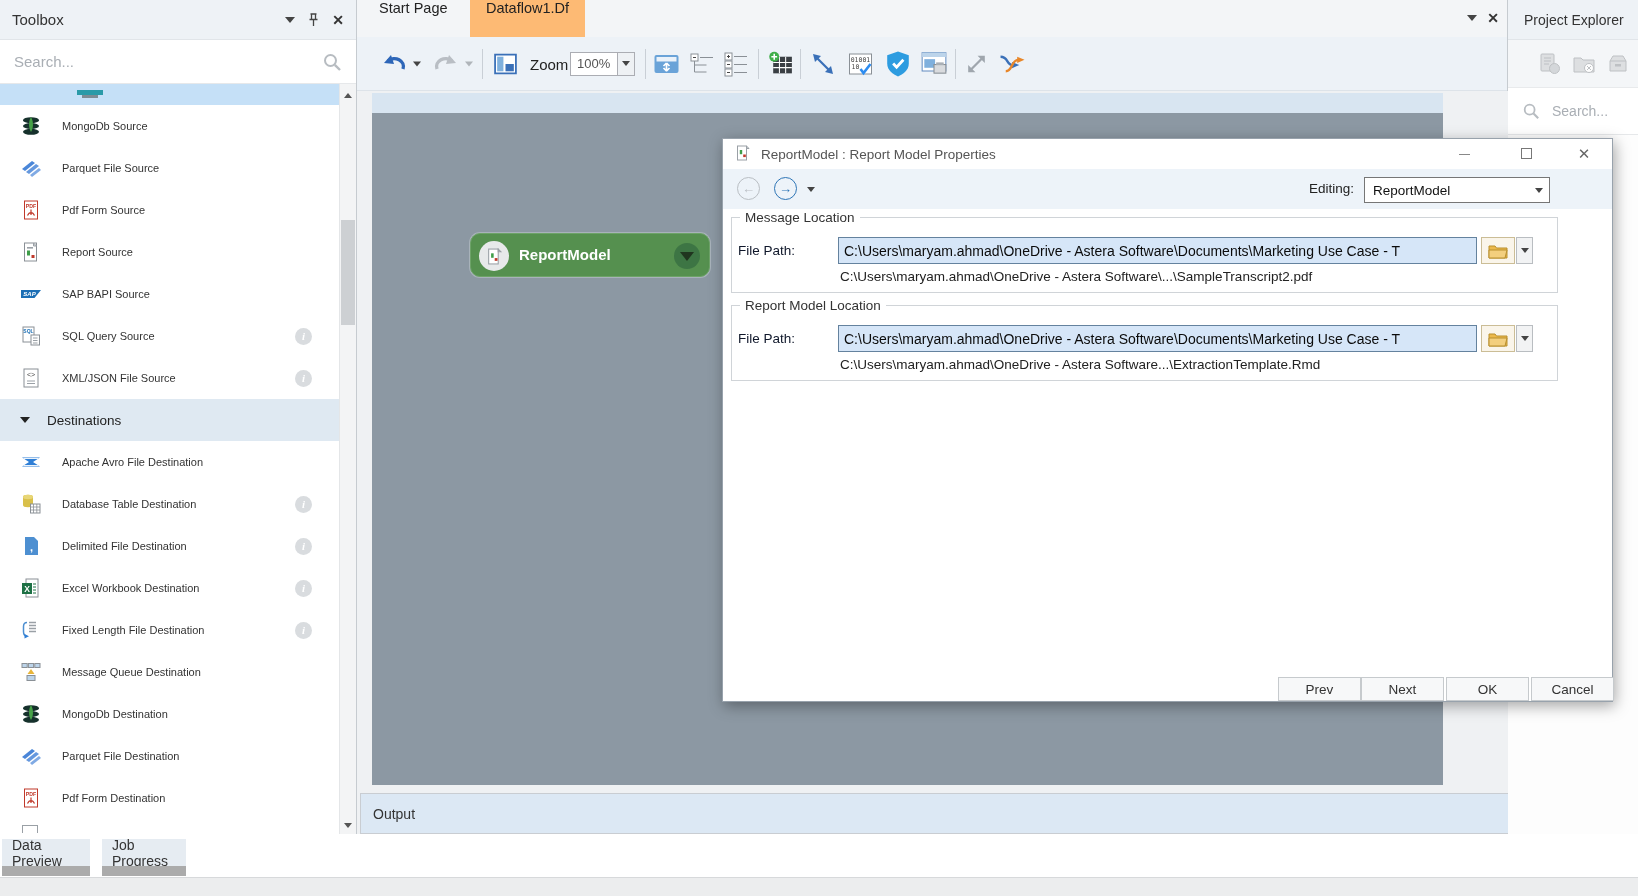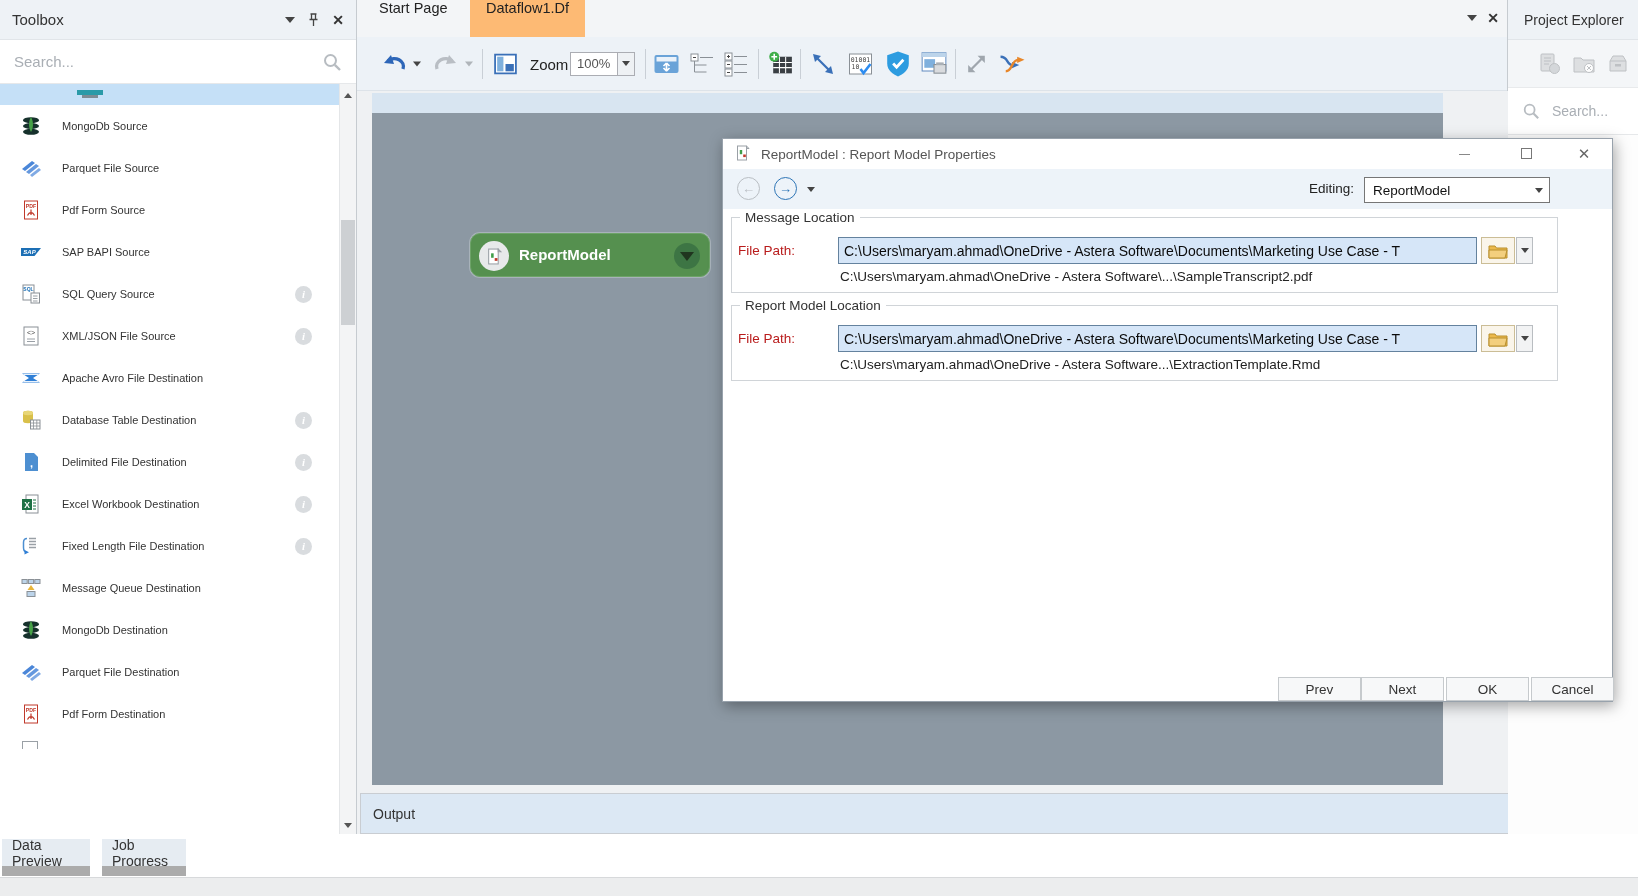--- a/index.html
+++ b/index.html
@@ -96,21 +96,21 @@
   .nav-circle { position:absolute; top:8px; width:23px; height:23px; border-radius:50%; display:flex; align-items:center; justify-content:center; font-size:13px; }
   .nav-back { left:14px; border:1.5px solid #b9bec3; color:#b9bec3; }
   .nav-fwd { left:51px; border:1.5px solid #2e75b6; color:#2e75b6; }
   .nav-caret { position:absolute; left:84px; top:18px; }
   .editing-label { position:absolute; left:586px; top:12px; font-size:13.5px; color:#222; }
   .editing-combo { position:absolute; left:641px; top:8px; width:186px; height:26px; background:#fff; border:1px solid #767676; display:flex; align-items:center; padding-left:8px; font-size:13.5px; color:#111; }
   .editing-combo .dd-caret { position:absolute; right:6px; }
   .group { position:absolute; left:8px; width:827px; height:76px; border:1px solid #d0d4d8; }
   .group.g1 { top:78px; } .group.g2 { top:166px;padding-left:47px; }
   .group .g-label { position:absolute; left:8px; top:-8px; background:#fff; padding:0 5px; font-size:13.5px; color:#333; }
-  .group .fp-label { position:absolute; left:6px; top:25px; font-size:13.5px; color:#b91c1c; }
+  .group .fp-label { position:absolute; left:6px; top:25px; font-size:13.5px; color:#0f172a; }
   .path-input { position:absolute; left:106px; top:19px; width:639px; height:27px; background:#d6e6f8; border:1px solid #64829e; font-size:14px; color:#0b0b0b; white-space:nowrap; overflow:hidden; display:flex; align-items:center; padding-left:5px; }
   .folder-btn { position:absolute; left:749px; top:19px; width:34px; height:27px; background:#faf5ea; border:1px solid #cbbd96; display:flex; align-items:center; justify-content:center; }
   .folder-dd { position:absolute; left:784px; top:19px; width:17px; height:27px; background:#f2f3f4; border:1px solid #b9bdc1; display:flex; align-items:center; justify-content:center; }
   .resolved { position:absolute; left:108px; top:51px; font-size:13.5px; color:#222; white-space:nowrap; }
   .dlg-btn { position:absolute; top:538px; width:83px; height:24px; background:#f7f8f9; border:1px solid #c6cacd; font-size:13.5px; color:#333; display:flex; align-items:center; justify-content:center; font-family:"Liberation Sans",sans-serif; }
   .btn-prev { left:555px; } .btn-next { left:638px; } .btn-ok { left:723px; } .btn-cancel { left:808px;text-align:right; }
 </style>
 </head>
 <body>
 
@@ -175,20 +175,32 @@
                 <rect x="4.5" y="2" width="13" height="18" fill="#fff" stroke="#c0392b"></rect>
                 <text x="11" y="8.5" font-size="5.2" fill="#c0392b" text-anchor="middle" font-weight="bold">PDF</text>
                 <path d="M7.5 16.5 c1.8-4 5.2-4 7 0 M11 10.5 v5.5" stroke="#c0392b" stroke-width="1.2" fill="none"></path>
               </svg>
             </span>
             <span class="t-label">Pdf Form Source</span>
           </div>
           <div class="trow">
             <span class="t-icon">
               <svg viewBox="0 0 22 22">
+                <rect x="4.5" y="2" width="12" height="18" fill="#fff" stroke="#8a9096"></rect>
+                <path d="M13.5 2 l3 3 h-3 z" fill="#d7dadd" stroke="#9aa0a6"></path>
+                <rect x="7" y="6" width="6" height="1.6" fill="#9aa0a6"></rect>
+                <rect x="7" y="9.5" width="3" height="5" fill="#3f9e49"></rect>
+                <rect x="11.5" y="14" width="3" height="3" fill="#c0392b"></rect>
+              </svg>
+            </span>
+            <span class="t-label">Report Source</span>
+          </div>
+          <div class="trow">
+            <span class="t-icon">
+              <svg viewBox="0 0 22 22">
                 <path d="M1 7 h20 l-6.5 8 H1 Z" fill="#1c6fb5"></path>
                 <text x="9.5" y="13.2" font-size="6" fill="#fff" text-anchor="middle" font-weight="bold" font-style="italic">SAP</text>
               </svg>
             </span>
             <span class="t-label">SAP BAPI Source</span>
           </div>
           <div class="trow">
             <span class="t-icon">
               <svg viewBox="0 0 22 22">
                 <rect x="3" y="2" width="11" height="15" fill="#fff" stroke="#8a9096"></rect>
@@ -205,20 +217,24 @@
               <svg viewBox="0 0 22 22">
                 <rect x="4" y="2" width="14" height="18" fill="#fff" stroke="#8a9096"></rect>
                 <text x="11" y="10" font-size="7" fill="#444" text-anchor="middle">&lt;&gt;</text>
                 <path d="M7 14 h8 M7 16.5 h8" stroke="#9aa0a6"></path>
               </svg>
             </span>
             <span class="t-label">XML/JSON File Source</span>
             <span class="info-badge">i</span>
           </div>
         </div>
+      <div class="dest-header">
+        <span class="caret"></span>
+        <span class="dh-label">Destinations</span>
+      </div>
       <div id="destinations-rows">
           <div class="trow">
             <span class="t-icon">
               <svg viewBox="0 0 22 22">
                 <path d="M2 6.5 h18 l-7 4.5 7 4.5 H2 l7-4.5 Z" fill="#2f7fd6"></path>
                 <path d="M3.5 7.5 h15 M3.5 14.5 h15" stroke="#fff" stroke-width=".9"></path>
               </svg>
             </span>
             <span class="t-label">Apache Avro File Destination</span>
           </div>

